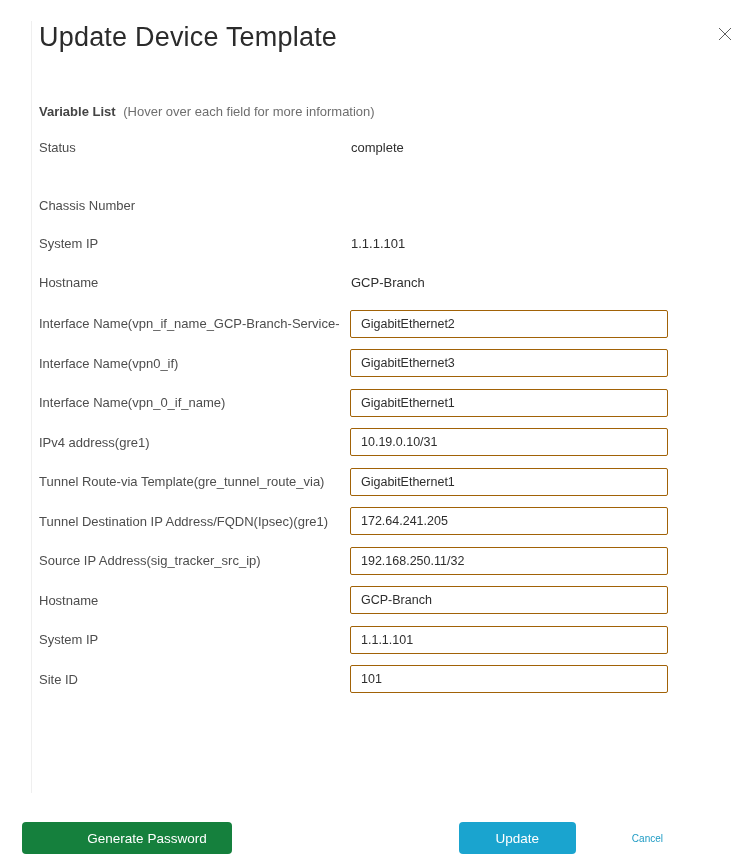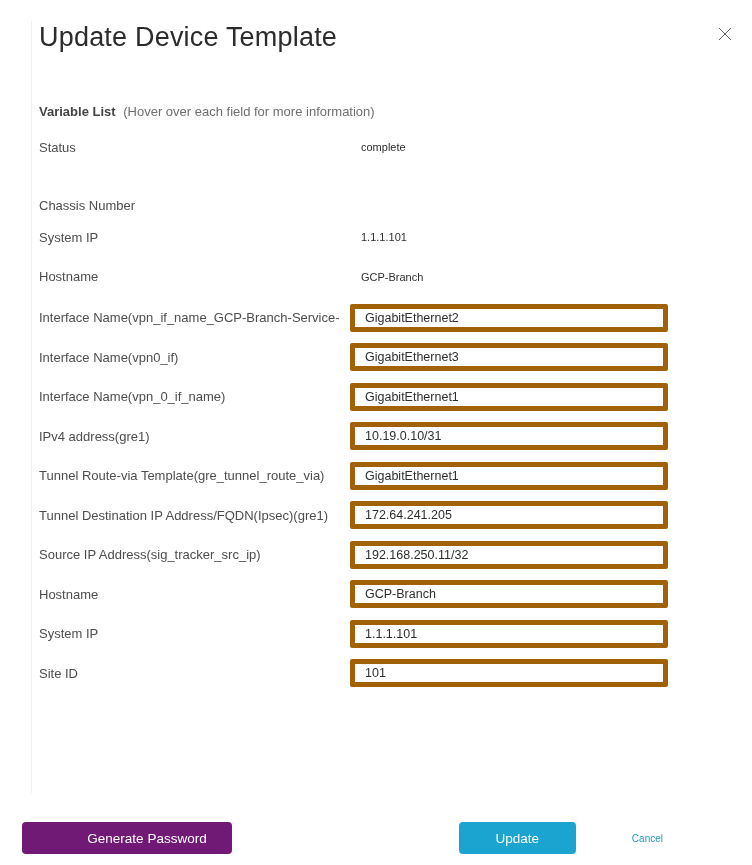--- a/index.html
+++ b/index.html
@@ -37,36 +37,36 @@
   }
   .section-heading .bold { font-weight: bold; color: #444; }
   .section-heading .hint { font-weight: 400; color: #6e6e6e; margin-left: 4px; }
 
   .rows { margin: 12px 0 0 39px; width: 674px; }
   .row {
     display: flex; align-items: center;
     height: 28px; margin-bottom: 11.5px;
   }
   .readonly-rows .row:nth-child(1) { margin-bottom: 30px; }
-  .readonly-rows .row:nth-child(2) { margin-bottom: 4px; }
+  .readonly-rows .row:nth-child(2) { margin-bottom: 10px; }
   .readonly-rows .row:nth-child(4) { margin-bottom: 13px; }
 
   .row-label {
     width: 311px; flex: 0 0 311px;
     font-size: 13px; color: #4d4d4d;
     white-space: nowrap; overflow: hidden;
   }
   .row-value { flex: 1; height: 28px; display: flex; align-items: center; }
   .value-text {
-    font-size: 11px; color: #2e2e2e; margin-left: 11px;
+    font-size: 13px; color: #2e2e2e; margin-left: 1px;
     white-space: nowrap;
   }
   .value-input {
     width: 318px; height: 28px;
-    border: 5px solid #a16207; border-radius: 2px;
+    border: 1px solid #a16207; border-radius: 2px;
     background: #fff;
     padding: 0 10px;
     font-family: "Liberation Sans", "DejaVu Sans", sans-serif;
     font-size: 12.5px; color: #2e2e2e;
     outline: none;
   }
 
   .footer {
     position: absolute; left: 0; bottom: 32px; width: 752px; height: 32px;
     display: flex; align-items: center;
@@ -203,18 +203,18 @@
 
   <div class="row">
     <div class="row-label">Site ID</div>
     <div class="row-value">
           <input class="value-input" type="text" value="101" style="">
         </div>
   </div>
 </div>
 
   <div class="footer">
-    <button class="btn btn-generate" style="background: #701a75; padding-left: 40px;">Generate Password</button>
+    <button class="btn btn-generate" style="background: #15803d; padding-left: 40px;">Generate Password</button>
     <button class="btn btn-update" style="background: rgb(26, 164, 207);">Update</button>
     <a class="cancel-link" style="color: rgb(30, 155, 196);">Cancel</a>
   </div>
 
 </div>
 
 </body></html>

